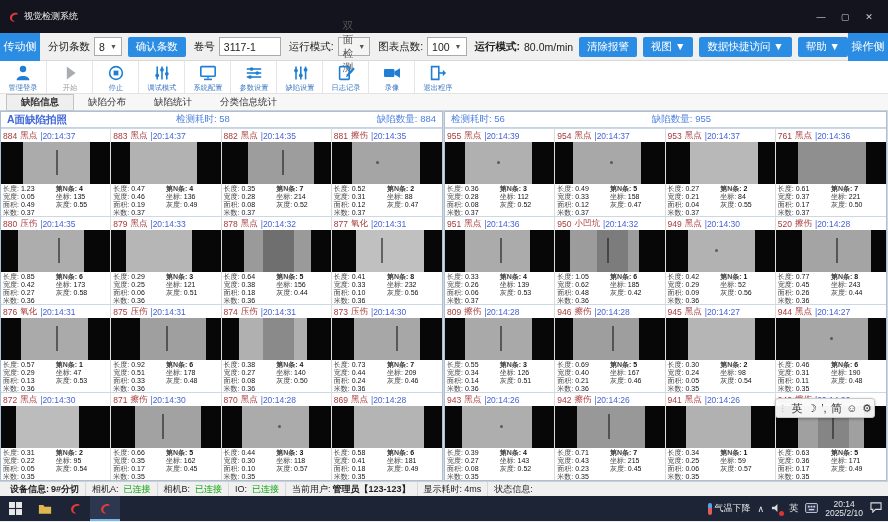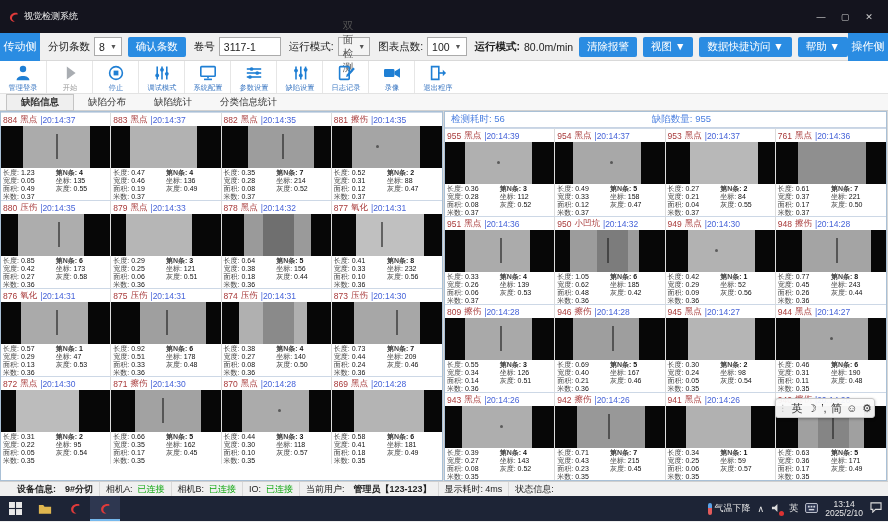--- a/index.html
+++ b/index.html
@@ -63,21 +63,21 @@
   .cell-info .k { color:#444; }
   .cell-info .v { color:#111; margin-left:2px; }
 
   
   .ime { position:absolute; left:775px; top:398px; width:100px; height:20px; background:rgba(250,250,250,.95); border:1px solid #c9c9c9; border-radius:3px; box-shadow:0 1px 3px rgba(0,0,0,.3); display:flex; align-items:center; justify-content:space-around; font-size:11px; color:#333; z-index:5; }
   .ime .grip { color:#bbb; font-size:9px; }
 
   
   .statusbar { height:15px; background:#f0f0f0; border-top:1px solid #cfcfcf; display:flex; align-items:center; font-size:9px; color:#222; padding:0 4px; white-space:nowrap; }
   .statusbar .grp { display:flex; align-items:center; padding:0 6px; border-right:1px solid #d8d8d8; height:100%; }
-  .statusbar b { font-weight:bold;margin-left:7px; }
+  .statusbar b { font-weight:bold; }
   .ok { color:#12a812; margin-left:3px; }
   .sb-k { margin-right:2px; }
 
   
   .taskbar { height:25px; background:#1d2436; display:flex; align-items:stretch; color:#e8e8e8; }
   .tb-icon { width:30px; display:flex; align-items:center; justify-content:center; }
   .tb-icon.activeapp { background:#2e3750; box-shadow:inset 0 -2px 0 #76b9ed; }
   .tray { margin-left:auto; display:flex; align-items:center; gap:7px; padding-right:6px; font-size:9px; }
   .tray .weather { display:flex; align-items:center; gap:3px; }
   .clock { text-align:center; font-size:8.5px; line-height:9px; }
@@ -226,20 +226,25 @@
 
   <div class="tabs2" id="tabs2">
       <div class="tab active">缺陷信息</div>
       <div class="tab">缺陷分布</div>
       <div class="tab">缺陷统计</div>
       <div class="tab">分类信息统计</div>
     </div>
 
   <div class="content">
     <section class="panel">
+      <div class="panel-header">
+        <span class="panel-title">A面缺陷拍照</span>
+        <span class="ph-mid"><span>检测耗时:</span> <span>58</span></span>
+        <span class="ph-right"><span>缺陷数量:</span> <span>884</span></span>
+      </div>
       <div class="grid">
   <div class="cell">
     <div class="cell-label">
       <span class="cid">884</span>
       <span class="ctype">黑点</span>
       <span class="ctime">|20:14:37</span>
     </div>
     <div class="cell-img" style="background: linear-gradient(90deg, rgb(7, 7, 7) 0px, rgb(7, 7, 7) 20%, rgb(171, 171, 171) 20%, rgb(171, 171, 171) 82%, rgb(7, 7, 7) 82%, rgb(7, 7, 7) 100%);">
               <i class="mark" style="left: 50%; top: 20%; width: 2px; height: 58%;"></i>
             </div>
@@ -772,21 +777,21 @@
       <div class="col col2">
         <div class="row"><span class="k">第N条:</span><span class="v">1</span></div>
         <div class="row"><span class="k">坐标:</span><span class="v">52</span></div>
         <div class="row"><span class="k">灰度:</span><span class="v">0.56</span></div>
       </div>
     </div>
   </div>
 
   <div class="cell">
     <div class="cell-label">
-      <span class="cid">948</span>
+      <span class="cid">520</span>
       <span class="ctype">擦伤</span>
       <span class="ctime">|20:14:28</span>
     </div>
     <div class="cell-img" style="background: linear-gradient(90deg, rgb(7, 7, 7) 0px, rgb(7, 7, 7) 24%, rgb(164, 164, 164) 24%, rgb(164, 164, 164) 86%, rgb(7, 7, 7) 86%, rgb(7, 7, 7) 100%);">
               <i class="mark" style="left: 55%; top: 20%; width: 2px; height: 58%;"></i>
             </div>
     <div class="cell-info">
       <div class="col col1">
         <div class="row"><span class="k">长度:</span><span class="v">0.77</span></div>
         <div class="row"><span class="k">宽度:</span><span class="v">0.45</span></div>
@@ -1070,21 +1075,21 @@
       <span>英</span>
       <span>
         <svg width="13" height="10" viewBox="0 0 14 11">
             <rect x="0.5" y="0.5" width="13" height="10" rx="1.5" fill="#2c3550" stroke="#cfd3dd"></rect>
             <rect x="3" y="3" width="2" height="2" fill="#cfd3dd"></rect>
             <rect x="6" y="3" width="2" height="2" fill="#cfd3dd"></rect>
             <rect x="9" y="3" width="2" height="2" fill="#cfd3dd"></rect>
             <rect x="4" y="6.5" width="6" height="1.6" fill="#cfd3dd"></rect>
           </svg>
       </span>
-      <span class="clock"><span>13:14</span><br><span>2025/2/10</span></span>
+      <span class="clock"><span>20:14</span><br><span>2025/2/10</span></span>
       <span>
         <svg width="12" height="11" viewBox="0 0 13 12">
             <path d="M1 1 L12 1 L12 8 L6 8 L3 11 L3 8 L1 8 Z" fill="none" stroke="#dcdcdc" stroke-width="1.2"></path>
           </svg>
       </span>
     </div>
   </div>
 
 </div>
 

